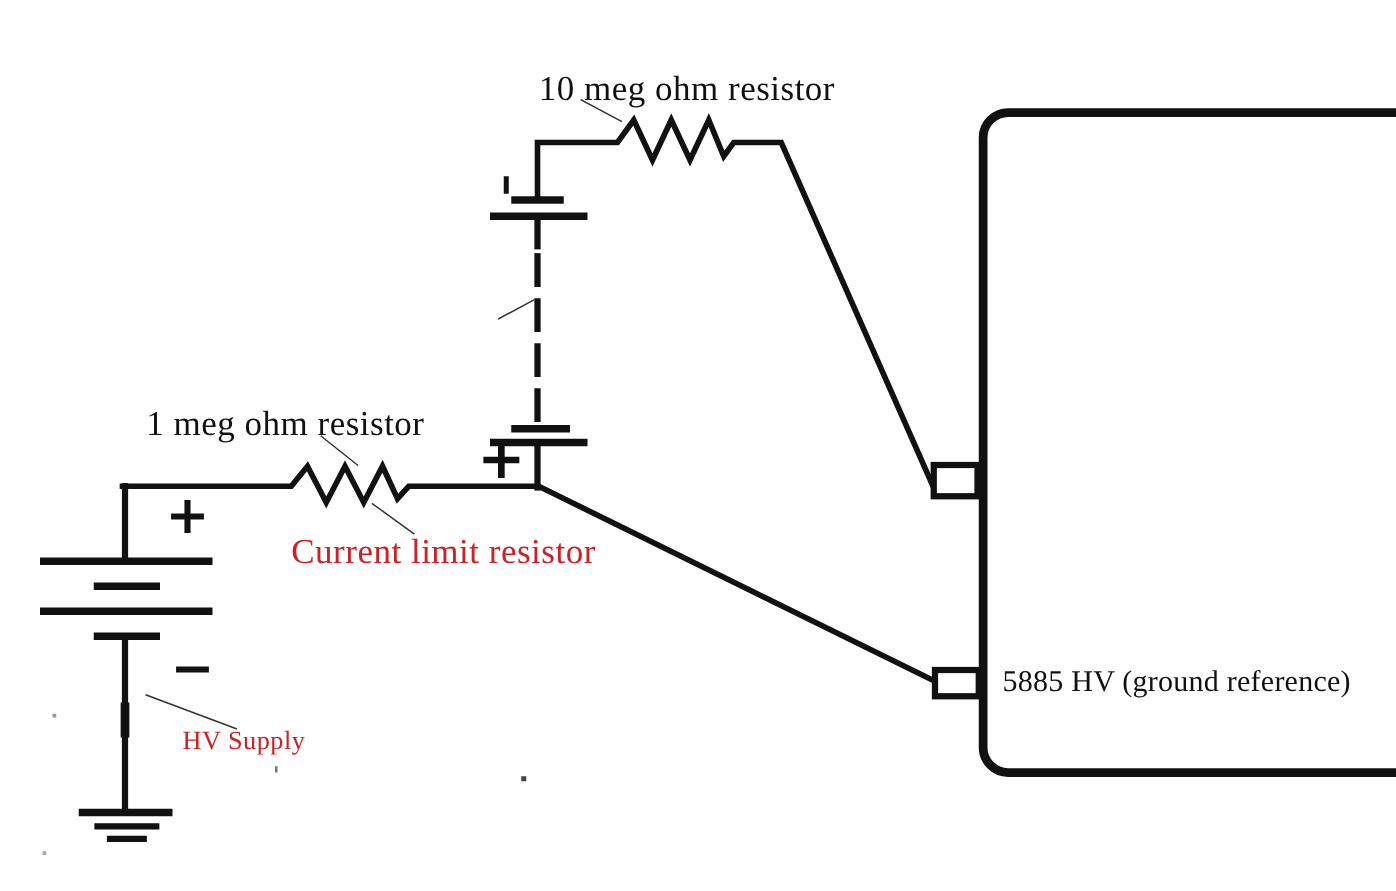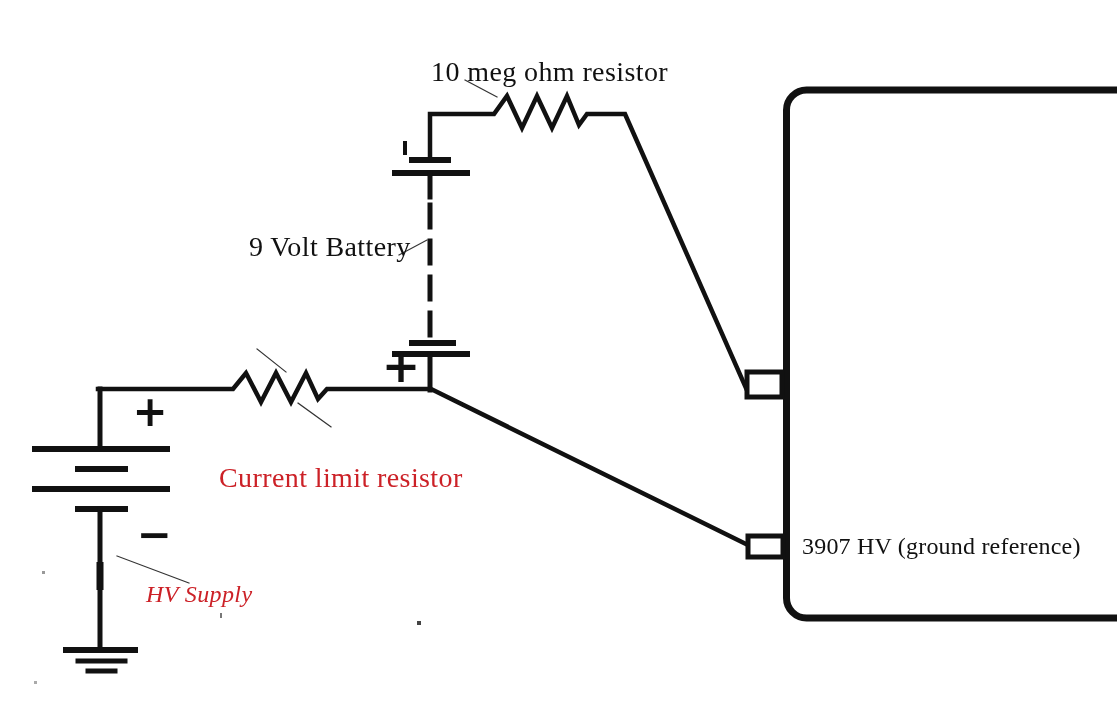--- a/index.html
+++ b/index.html
@@ -84,22 +84,22 @@
     <g stroke="none">
       <rect x="417" y="621" width="4" height="4" fill="#444"></rect>
       <rect x="42" y="571" width="3" height="3" fill="#999"></rect>
       <rect x="34" y="681" width="3" height="3" fill="#aaa"></rect>
       <rect x="220" y="613" width="2" height="5" fill="#777"></rect>
     </g>
   </svg>
 
   <div class="label" style="left:431px; top:55px;">10 meg ohm resistor</div>
 
-  <div class="label" style="left:249px; top:230px;">9 Volt Battery</div>
+
+  <div class="label" style="left:117px; top:323px;">1 meg ohm resistor</div>
+
+  <div class="label red" style="left:233px; top:425px;">Current limit resistor</div>
+
+  <div class="label red" style="left:146px; top:580px; font-size:21px;">HV Supply</div>
 
 
-  <div class="label red" style="left:219px; top:425px;margin-top:36px;">Current limit resistor</div>
-
-  <div class="label red" style="left:146px; top:580px; font-size:24px;font-style:italic;">HV Supply</div>
-
-
-  <div class="label big" style="left:802px; top:532px;">3907 HV (ground reference)</div>
+  <div class="label big" style="left:802px; top:532px;">5885 HV (ground reference)</div>
 </div>
 
 </body></html>

